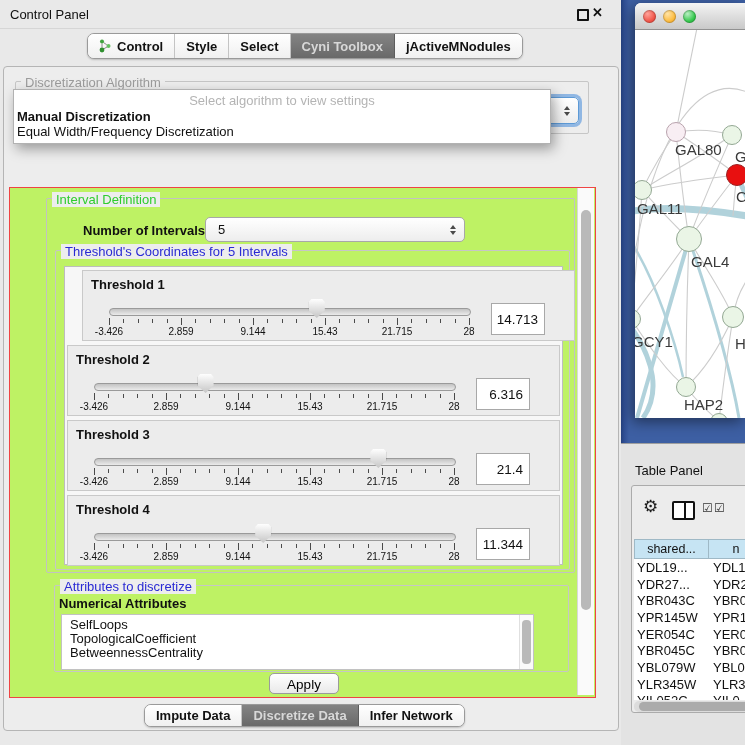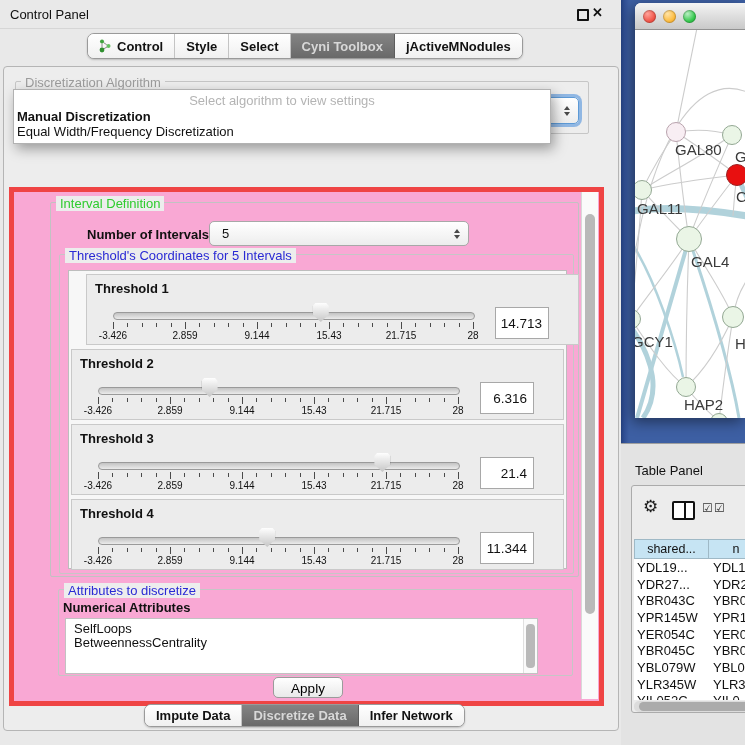--- a/index.html
+++ b/index.html
@@ -45,21 +45,21 @@
       border:1px solid #b2b2b2;box-shadow:3px 5px 12px rgba(0,0,0,.35);z-index:30;}
   #popup-placeholder{height:17px;line-height:17px;margin-top:2px;text-align:center;color:#b4b4b4;font-size:13px;}
   .popup-item{height:15px;line-height:15px;padding-left:3px;font-size:13px;}
   .popup-item.b{font-weight:700;}
 
   #tabledata-group{left:12px;top:70px;width:565px;height:46px;}
   #tabledata-combo{left:11px;top:14px;width:552px;height:24px;}
 
   
   #scroll-container{position:absolute;left:5px;top:120px;width:585px;height:509px;
-      border:5px solid #ef4444;background:#f9a8d4;}
+      border:1px solid #ef4444;background:#bef264;}
   #main-vscroll{position:absolute;left:567px;top:0;width:16px;height:507px;background:#fafafa;border-left:1px solid #d8d8d8;}
   #main-vscroll .thumb{position:absolute;left:3px;top:22px;width:10px;height:400px;background:#b9b9b9;border-radius:5px;}
 
   #interval-group{left:36px;top:10px;width:527px;height:373px;border-color:#c2c2c2;}
   #numint-label{position:absolute;left:36px;top:24px;font-size:13px;font-weight:700;}
   #numint-spinner{left:158px;top:18px;width:260px;height:25px;}
 
   #thr-group{left:8px;top:51px;width:513px;height:318px;}
   #thr-inner{position:absolute;left:8px;top:15px;width:499px;height:299px;background:#f7f7f7;border:1px solid #bdbdbd;box-sizing:border-box;}
   .thr-block{position:absolute;left:2px;width:493px;height:71px;background:#ececec;border:1px solid #c9c9c9;box-sizing:border-box;}
@@ -365,20 +365,21 @@
             </div>
         </div>
       </div>
 
       <div id="attr-group" class="groupbox">
         <span class="group-title gt-blue">Attributes to discretize</span>
         <span id="attr-subtitle">Numerical Attributes</span>
         <div id="attr-list">
           <div id="attr-list-items">
               <div class="attr-item">SelfLoops</div>
+              <div class="attr-item">TopologicalCoefficient</div>
               <div class="attr-item">BetweennessCentrality</div>
             </div>
           <div id="attr-vscroll">
               <div class="thumb"></div>
             </div>
         </div>
       </div>
 
       <button id="apply-btn">Apply</button>
 

